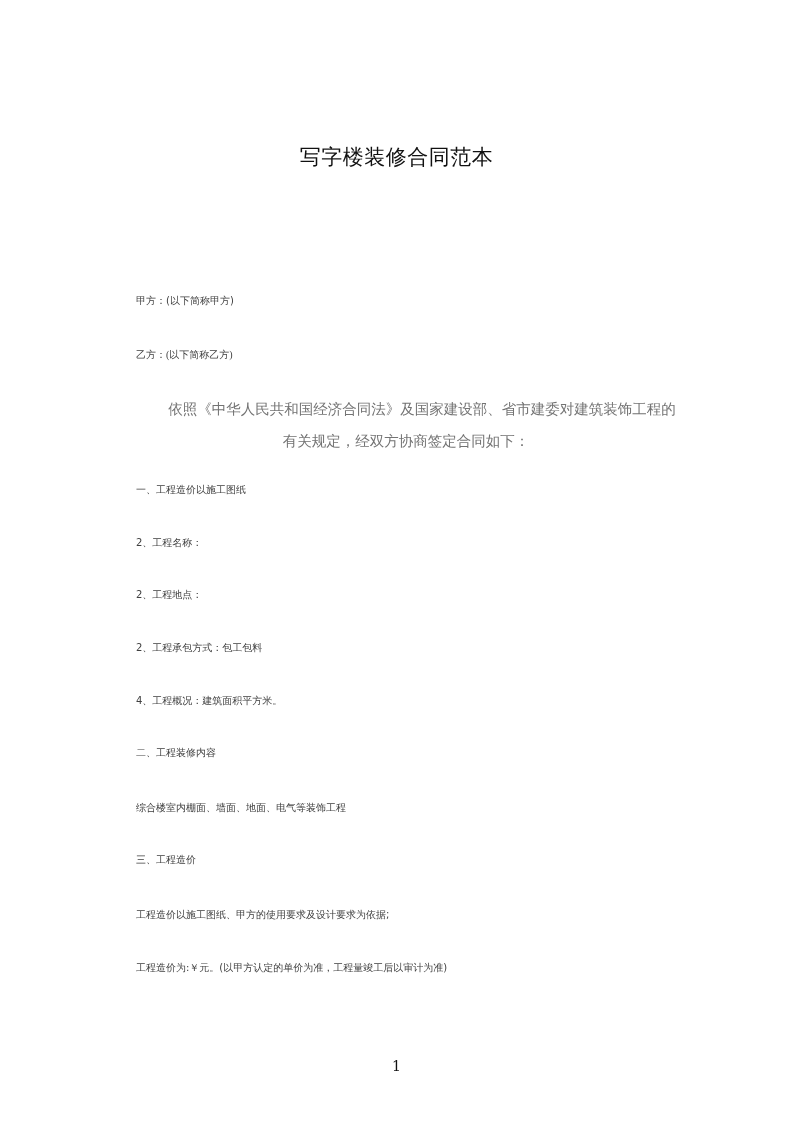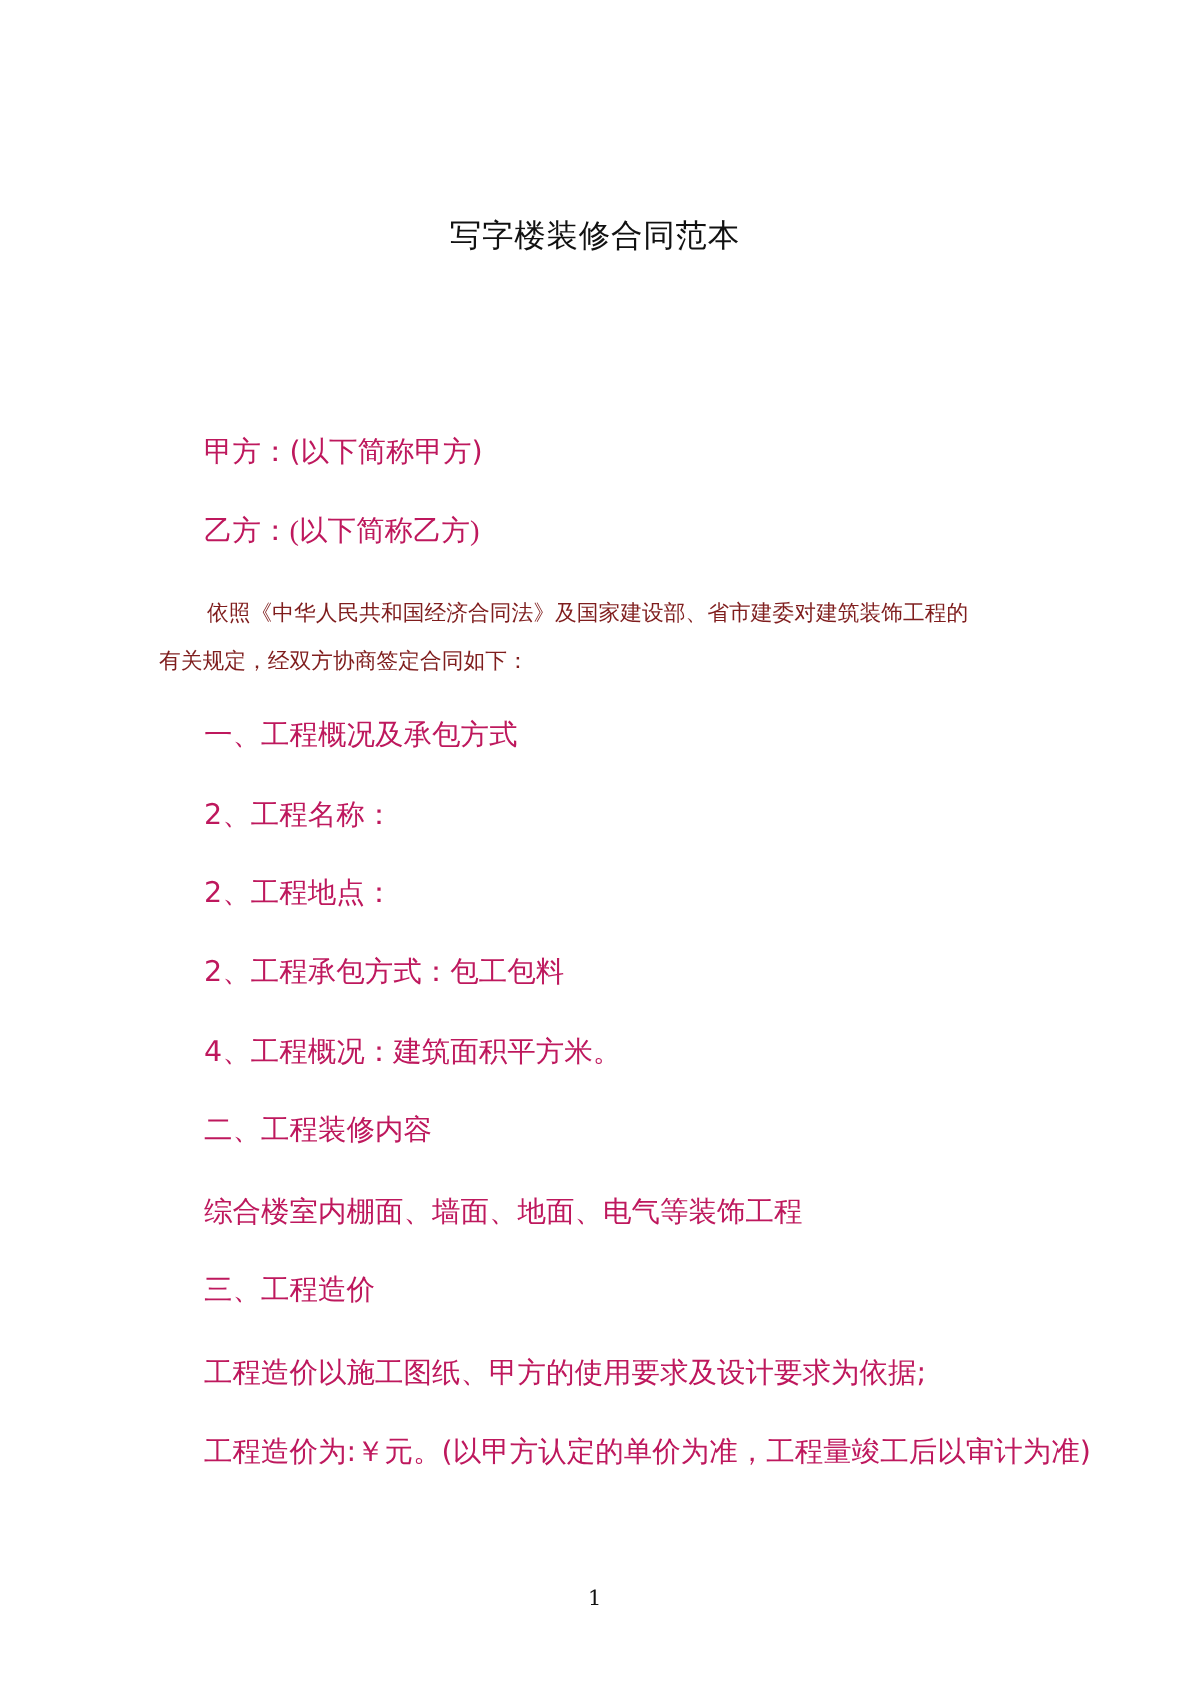--- a/index.html
+++ b/index.html
@@ -30,32 +30,33 @@
     top: 142px;
     text-align: center;
     font-size: 21px;
     line-height: 30px;
     letter-spacing: 0.5px;
     color: #111111;
   }
   .line {
     position: absolute;
     left: 136px;
-    font-size: 19px;
+    font-size: 10px;
     line-height: 20px;
     white-space: nowrap;
-    color: #be185d;
+    color: #404040;
   }
   .para {
     position: absolute;
     left: 106px;
     width: 600px;
     font-size: 14.5px;
     line-height: 32px;
-    color: #7f1d1d;
+    color: #737373;
+    text-align: center;
   }
   .para .first {
     display: block;
     padding-left: 32px;
     white-space: nowrap;
   }
   .para .second {
     display: block;
     white-space: nowrap;
   }
@@ -80,21 +81,21 @@
 
   <div class="line" style="top:291px;">甲方：(以下简称甲方)</div>
 
   <div class="line" style="top:345px;font-family:Liberation Serif, serif;">乙方：(以下简称乙方)</div>
 
   <div class="para" style="top:393px;">
     <span class="first">依照《中华人民共和国经济合同法》及国家建设部、省市建委对建筑装饰工程的</span>
     <span class="second">有关规定，经双方协商签定合同如下：</span>
   </div>
 
-  <div class="line" style="top:480px;">一、工程概况及承包方式</div>
+  <div class="line" style="top:480px;">一、工程造价以施工图纸</div>
 
   <div class="line" style="top:533px;">2、工程名称：</div>
 
   <div class="line" style="top:585px;">2、工程地点：</div>
 
   <div class="line" style="top:638px;">2、工程承包方式：包工包料</div>
 
   <div class="line" style="top:691px;">4、工程概况：建筑面积平方米。</div>
 
   <div class="line" style="top:743px;">二、工程装修内容</div>

